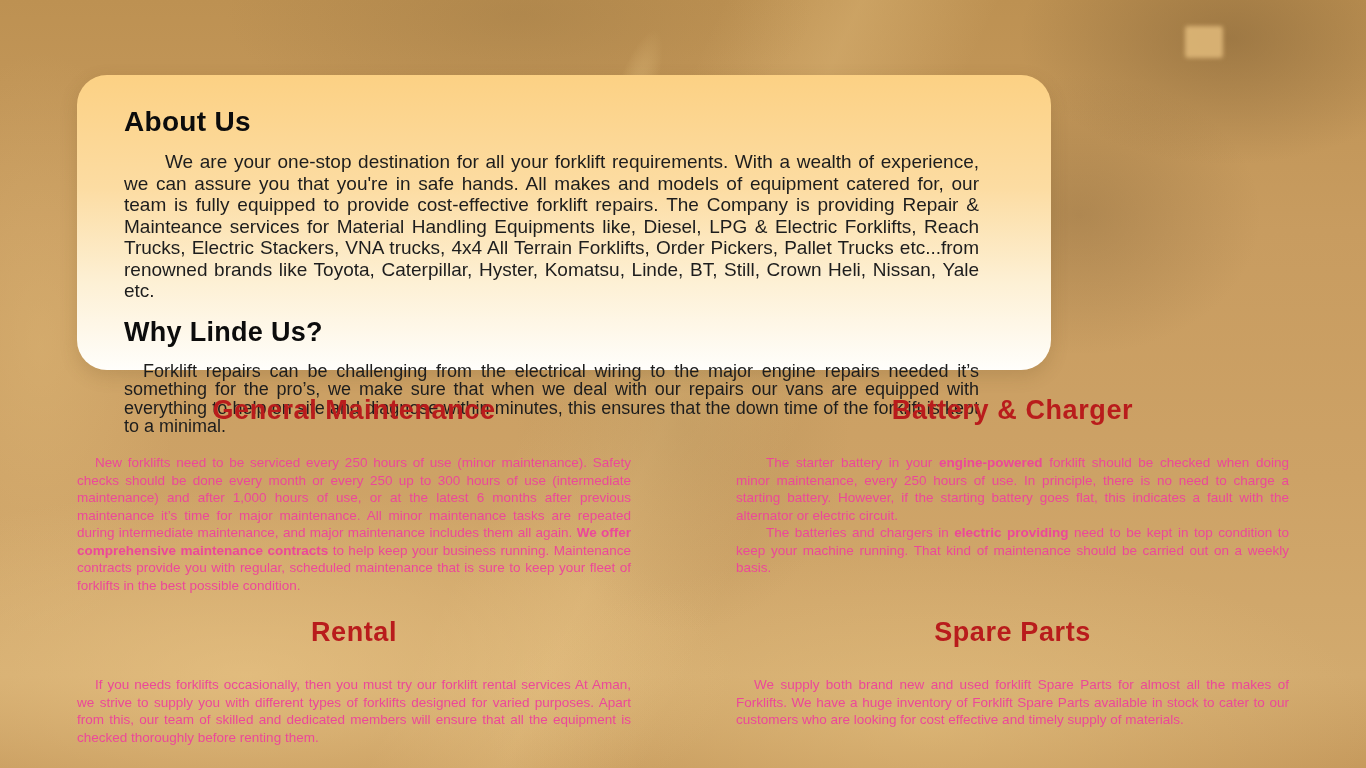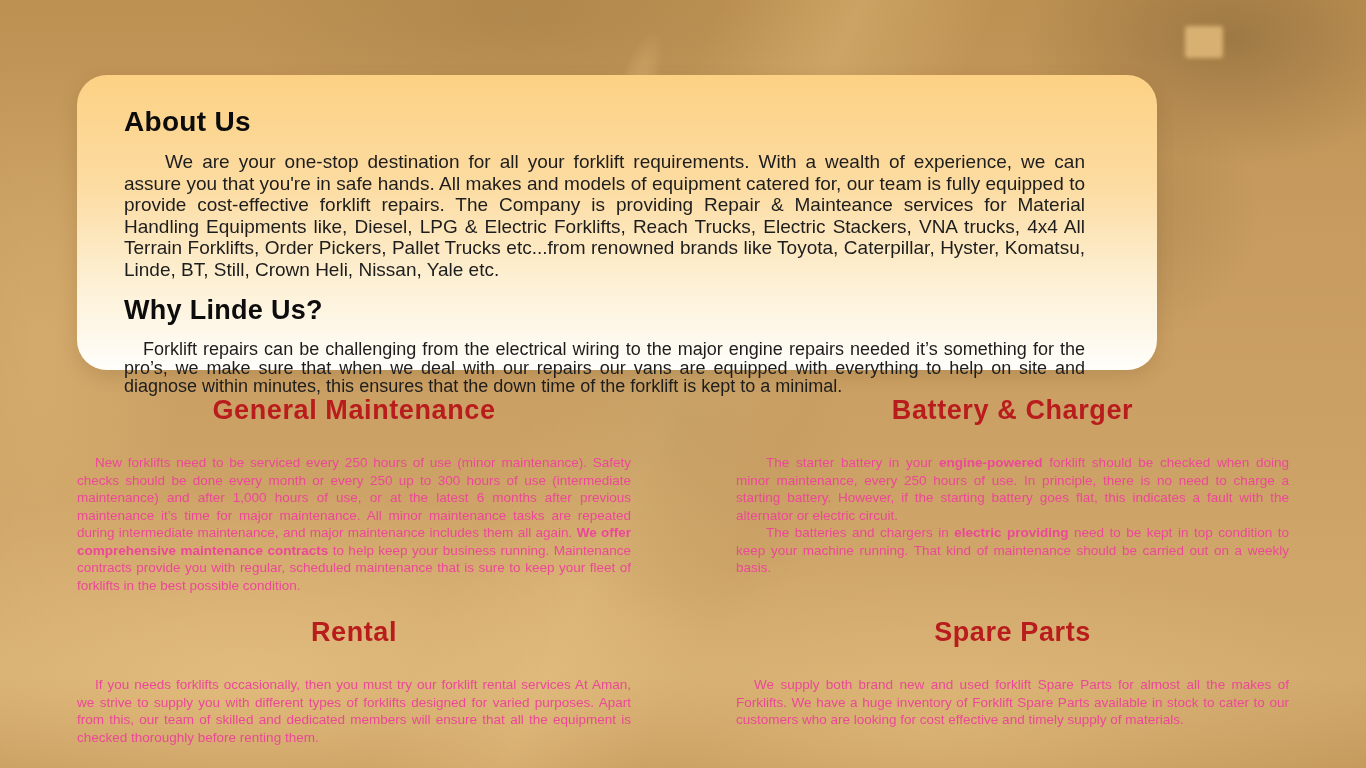--- a/index.html
+++ b/index.html
@@ -26,21 +26,21 @@
     position: absolute; left: 1185px; top: 26px; width: 38px; height: 32px;
     background: rgba(224,186,122,0.85); border-radius: 3px; filter: blur(2px);
   }
   .bg-streak {
     position: absolute; left: 560px; top: -20px; width: 140px; height: 260px;
     background: radial-gradient(ellipse 30px 120px at 50% 50%, rgba(233,198,132,0.55), transparent 70%);
     transform: rotate(18deg);
   }
   
   .card {
-    position: absolute; left: 77px; top: 75px; width: 1080px; height: 295px;
+    position: absolute; left: 77px; top: 75px; width: 974px; height: 295px;
     border-radius: 30px;
     background: linear-gradient(180deg, #fcd184 0%, #fcdca2 38%, #fdf0d4 70%, #fffefb 100%);
     padding: 30px 72px 30px 47px;
     box-shadow: 0 6px 18px rgba(100,70,25,0.18);
   }
   .card h1 {
     font-size: 28px; font-weight: 700; color: #0c0c0c;
     line-height: 34px; letter-spacing: 0.3px;
   }
   .card .about-p {

